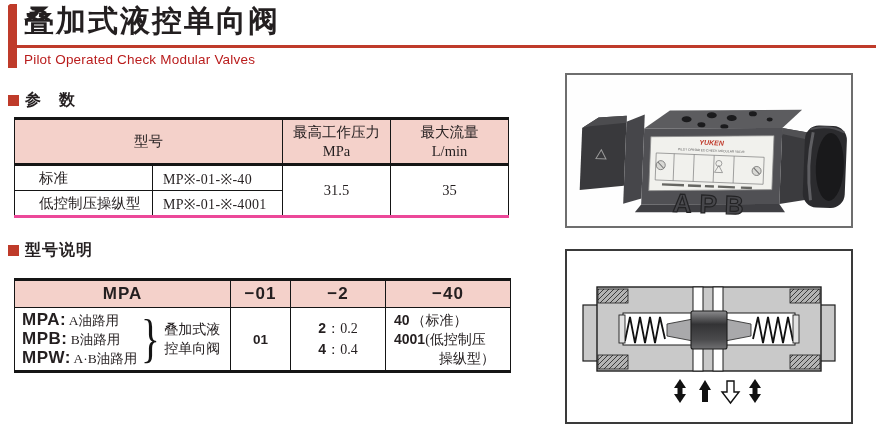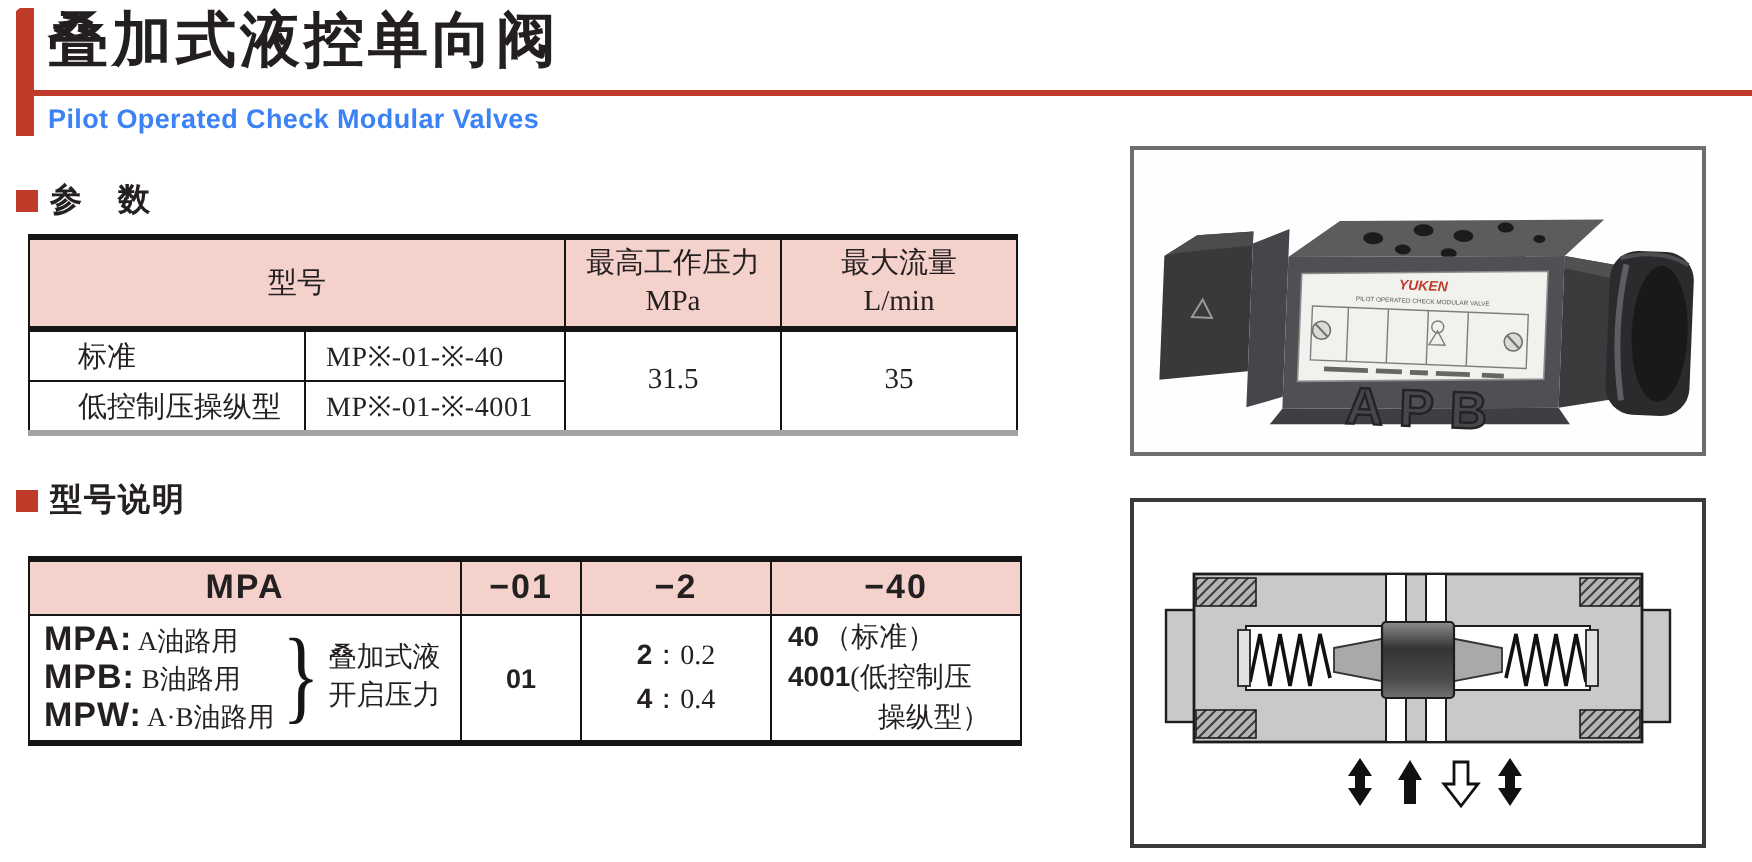--- a/index.html
+++ b/index.html
@@ -11,37 +11,37 @@
   .serif { font-family:"Liberation Serif","DejaVu Serif",serif; }
 
   
   .accent-bar { position:absolute; left:8px; top:4px; width:9px; height:64px; background:#bf3b2a; }
   .page-title {
     position:absolute; left:24px; top:1px; font-size:30px; line-height:40px;
     font-weight:bold; letter-spacing:2px; color:#231f20; white-space:nowrap;
   }
   .accent-rule { position:absolute; left:17px; top:45px; width:859px; height:3px; background:#bf3b2a; }
   .page-subtitle {
-    position:absolute; left:24px; top:52px; font-size:13.5px; font-weight:bold; color:#3b82f6;
+    position:absolute; left:24px; top:52px; font-size:13.5px; font-weight:normal; color:#b91c1c;
     letter-spacing:0.2px; white-space:nowrap;
   }
 
   
   .section-head { position:absolute; left:8px; display:flex; align-items:center; gap:6px; }
   .section-head .sq { width:11px; height:11px; background:#bf3b2a; flex:0 0 auto; }
   .section-head .txt { font-size:16px; font-weight:bold; letter-spacing:1px; white-space:nowrap; }
   .head-params { top:90px; }
   .head-model  { top:240px; }
 
   
   table { border-collapse:collapse; table-layout:fixed; position:absolute; }
   th, td { border:1px solid #151515; vertical-align:middle; }
   .pink { background:#f4d1ca; }
 
-  .t1 { left:14px; top:117px; width:494px; border-top:3px solid #151515; border-bottom:3px solid #a3a3a3; }
+  .t1 { left:14px; top:117px; width:494px; border-top:3px solid #151515; border-bottom:3px solid #ec4899; }
   .t1 th { font-weight:normal; font-size:14.5px; text-align:center;
            border-bottom:3px solid #151515; height:46px; }
   .t1 td { height:26px; font-size:14.5px; }
   .t1 .cell-type  { text-align:left; padding-left:24px; }
   .t1 .cell-model { text-align:left; padding-left:10px; font-size:14px; letter-spacing:0.3px;margin-left:35px; }
   .t1 .cell-num   { text-align:center; }
   .hdr2line { line-height:19px; }
 
   .t2 { left:14px; top:278px; width:496px; border-top:3px solid #151515; border-bottom:3px solid #151515; }
   .t2 .code-row th { height:28px; font-size:17px; font-weight:bold; text-align:center;
@@ -149,21 +149,21 @@
       <td>
         <div class="series-wrap">
           <div class="series-lines serif">
             <div class="series-line"><b>MPA:</b> <span>A油路用</span></div>
             <div class="series-line"><b>MPB:</b> <span>B油路用</span></div>
             <div class="series-line"><b>MPW:</b> <span>A·B油路用</span></div>
           </div>
           <div class="brace">}</div>
           <div class="series-note serif">
             <span>叠加式液</span>
-            <span>开启压力</span>
+            <span>控单向阀</span>
           </div>
         </div>
       </td>
       <td class="cell-size">01</td>
       <td>
         <div class="press-lines serif">
           <div class="design-row"><b>2</b><span>：0.2</span></div>
           <div class="design-row"><b>4</b><span>：0.4</span></div>
         </div>
       </td>

